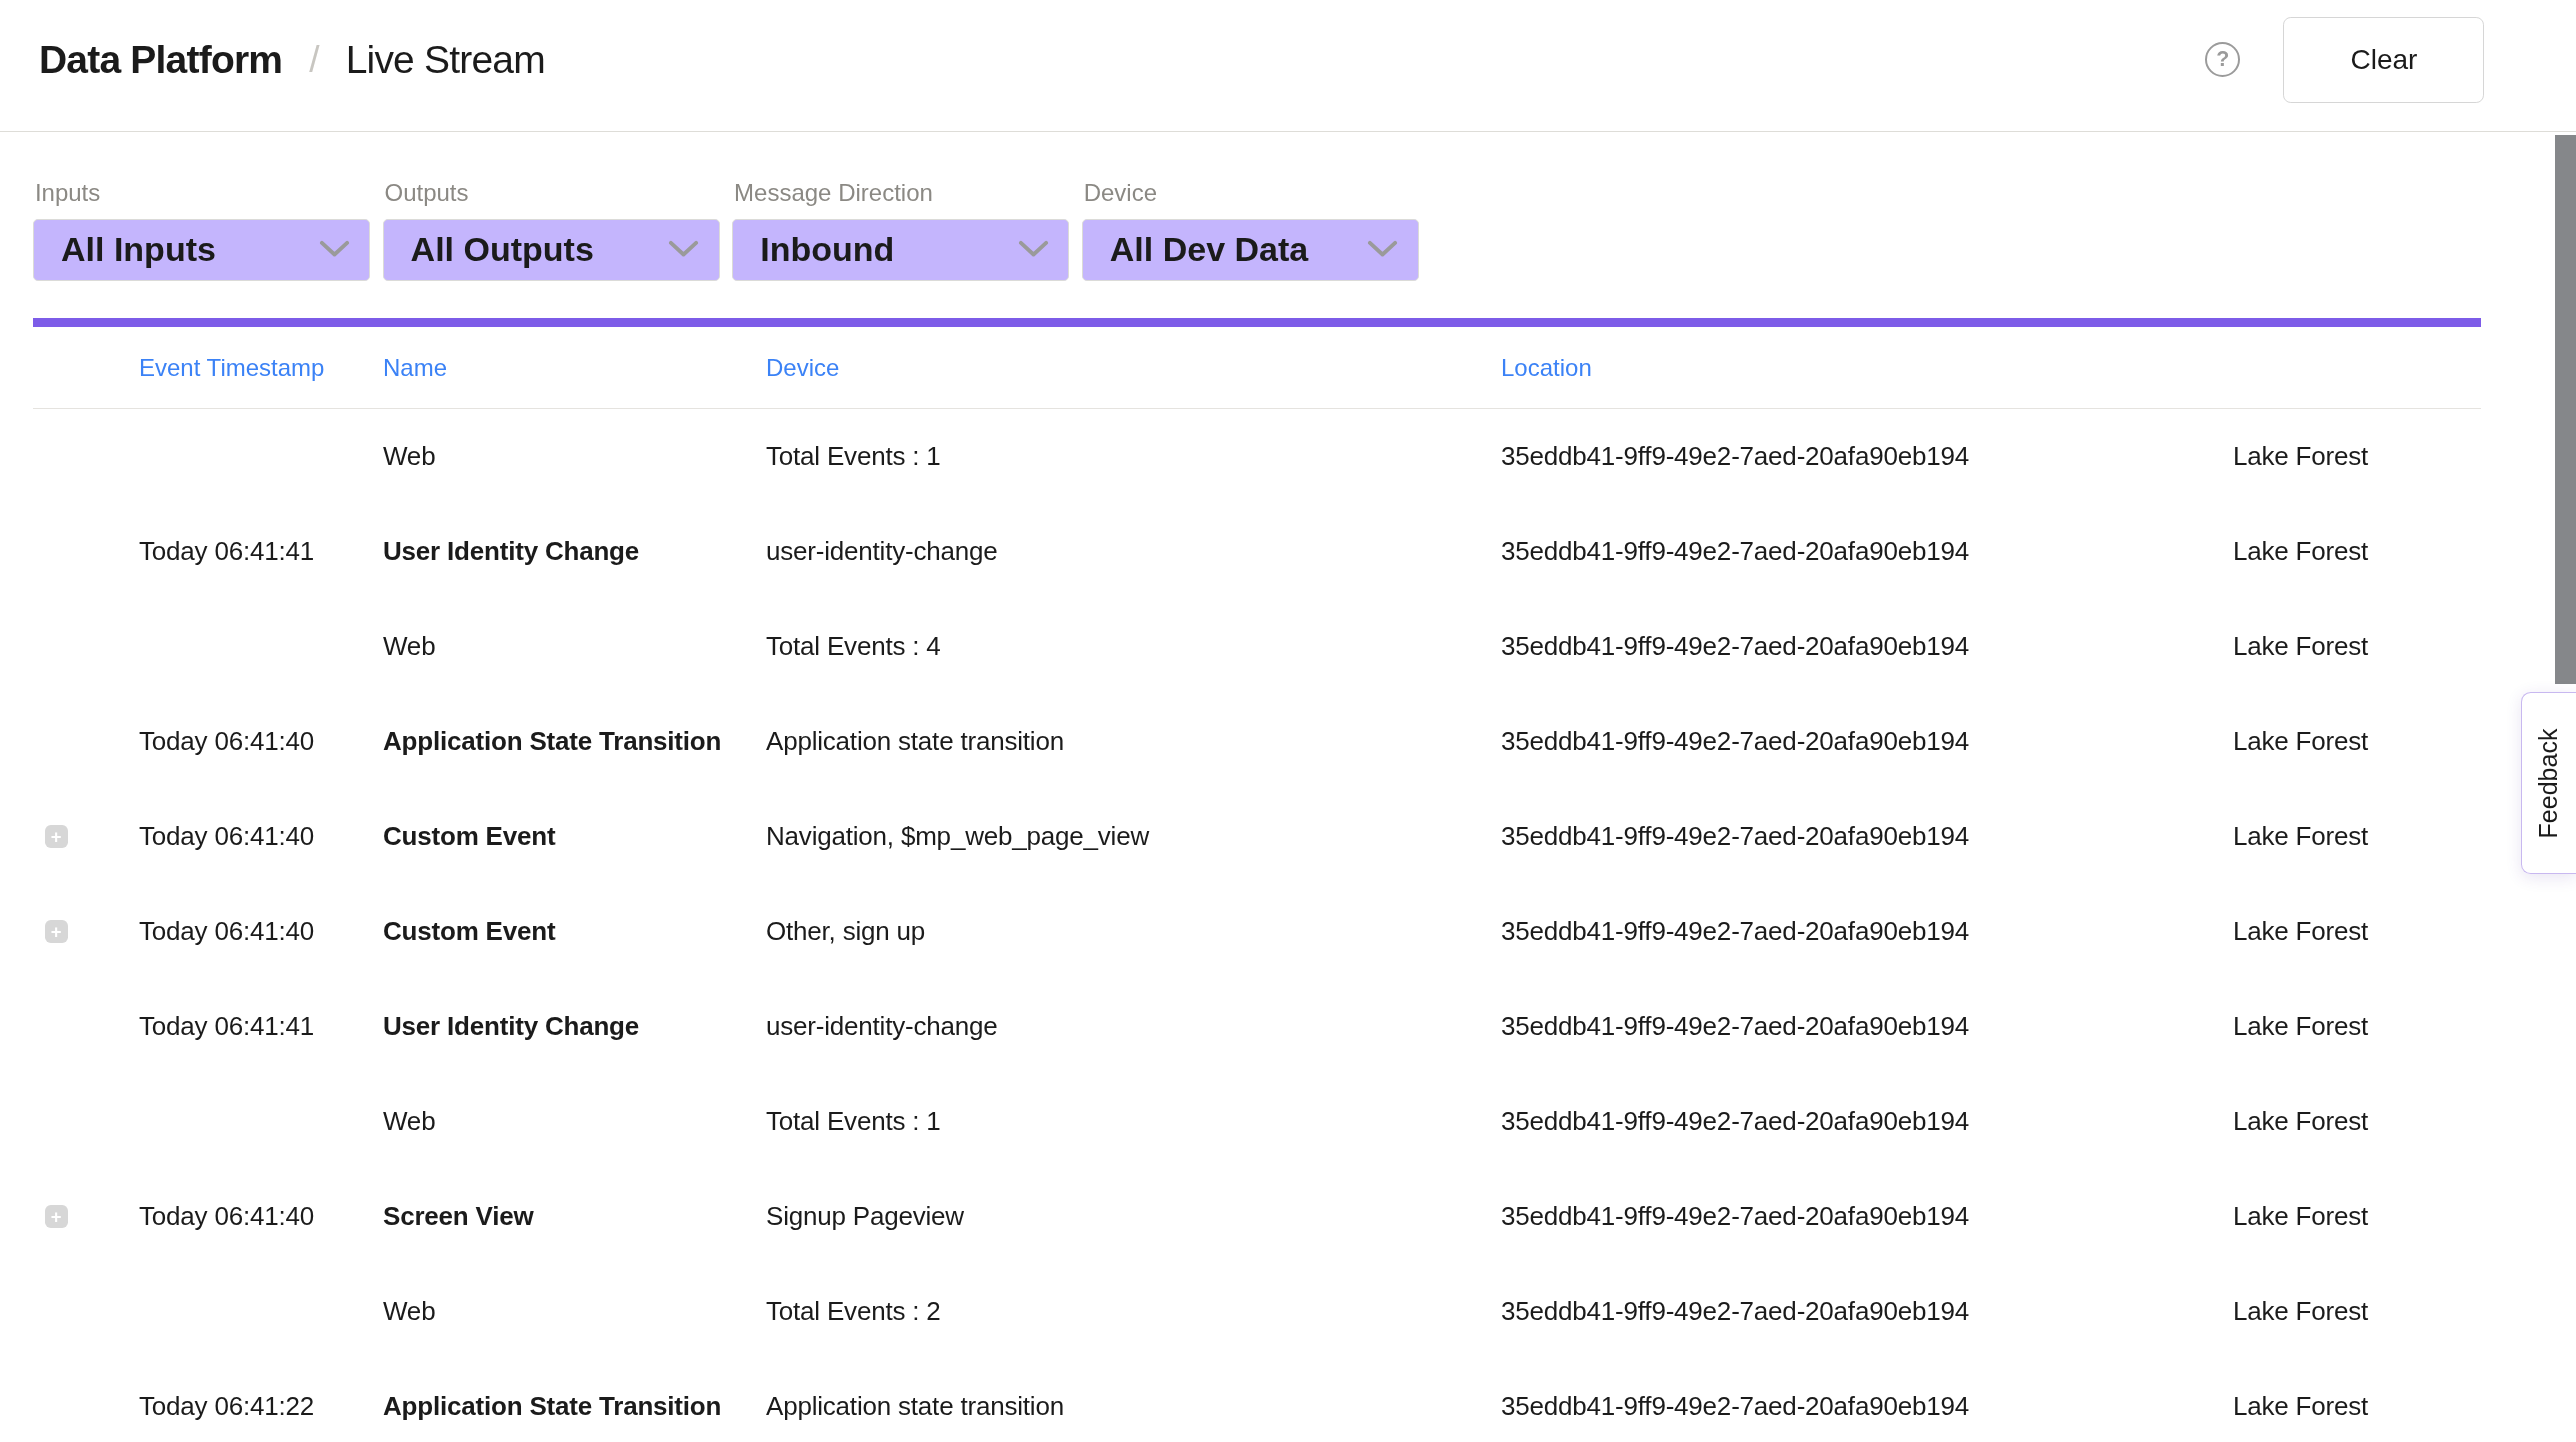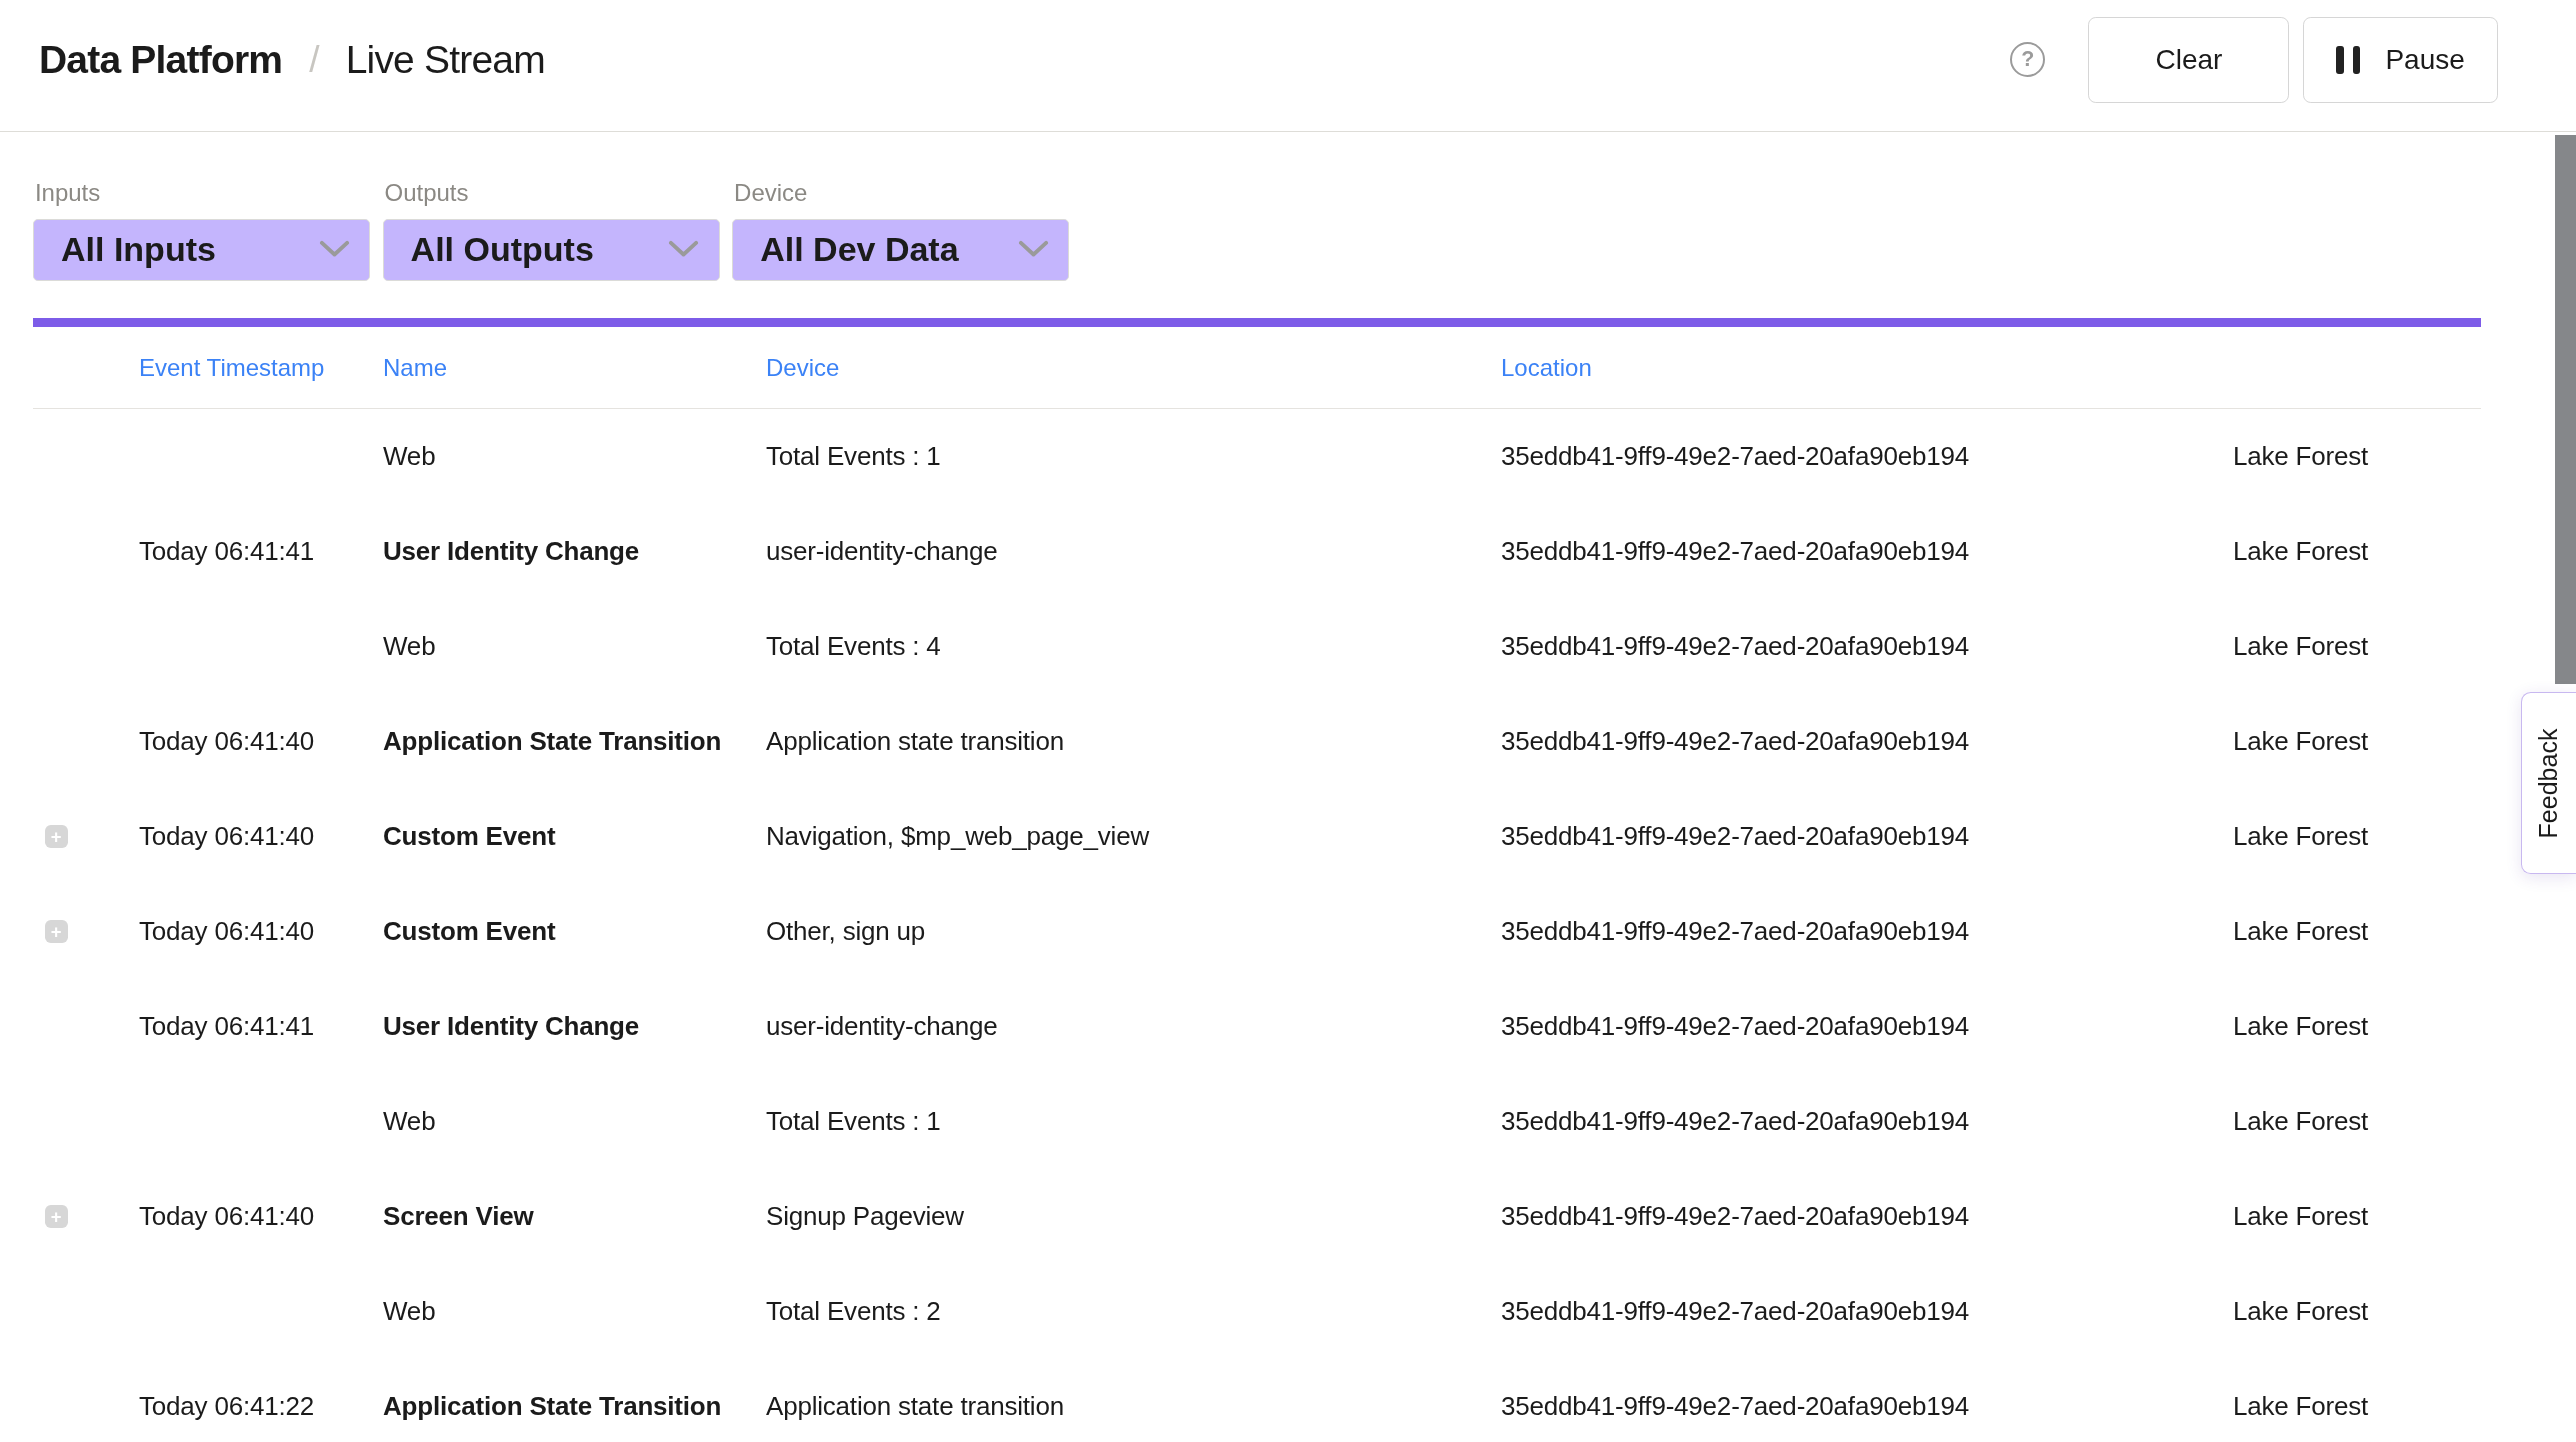--- a/index.html
+++ b/index.html
@@ -86,44 +86,46 @@
   <div class="breadcrumb">
     <span class="crumb-section">Data Platform</span>
     <span class="crumb-sep">/</span>
     <span class="crumb-page">Live Stream</span>
   </div>
   <div class="header-actions">
     <div class="help-circle">?</div>
     <button class="btn btn-clear">
       <span>Clear</span>
     </button>
-    <button class="btn btn-pause">
-      <span class="pause-glyph">
-          <i></i>
-          <i></i>
-        </span>
-      <span>Pause</span>
-    </button>
   </div>
 </div>
 
 <div class="filters">
   <div class="filter">
     <div class="filter-label">Inputs</div>
     <div class="select">
       <span>All Inputs</span>
       <svg class="chevron" viewBox="0 0 32 20">
           <polyline points="3,3 16,15 29,3" fill="none" stroke="#9a9a9a" stroke-width="4" stroke-linecap="round" stroke-linejoin="round"></polyline>
         </svg>
     </div>
   </div>
   <div class="filter">
     <div class="filter-label">Outputs</div>
     <div class="select">
       <span>All Outputs</span>
+      <svg class="chevron" viewBox="0 0 32 20">
+          <polyline points="3,3 16,15 29,3" fill="none" stroke="#9a9a9a" stroke-width="4" stroke-linecap="round" stroke-linejoin="round"></polyline>
+        </svg>
+    </div>
+  </div>
+  <div class="filter">
+    <div class="filter-label">Message Direction</div>
+    <div class="select">
+      <span>Inbound</span>
       <svg class="chevron" viewBox="0 0 32 20">
           <polyline points="3,3 16,15 29,3" fill="none" stroke="#9a9a9a" stroke-width="4" stroke-linecap="round" stroke-linejoin="round"></polyline>
         </svg>
     </div>
   </div>
   <div class="filter">
     <div class="filter-label">Device</div>
     <div class="select">
       <span>All Dev Data</span>
       <svg class="chevron" viewBox="0 0 32 20">

